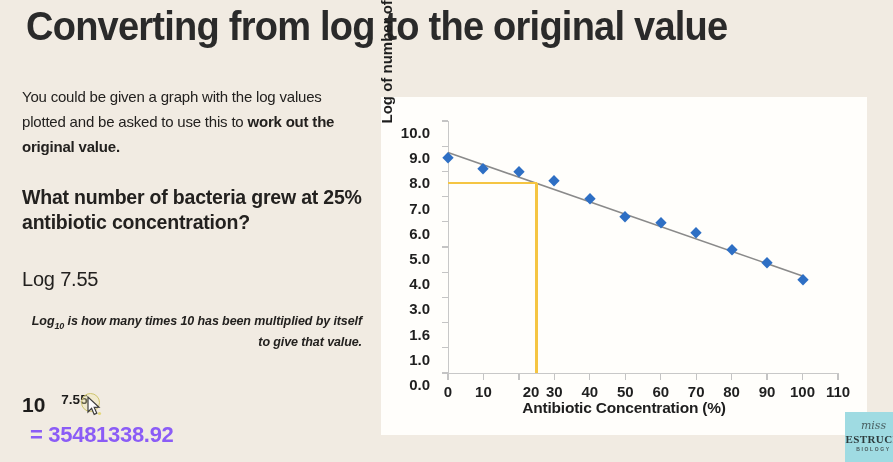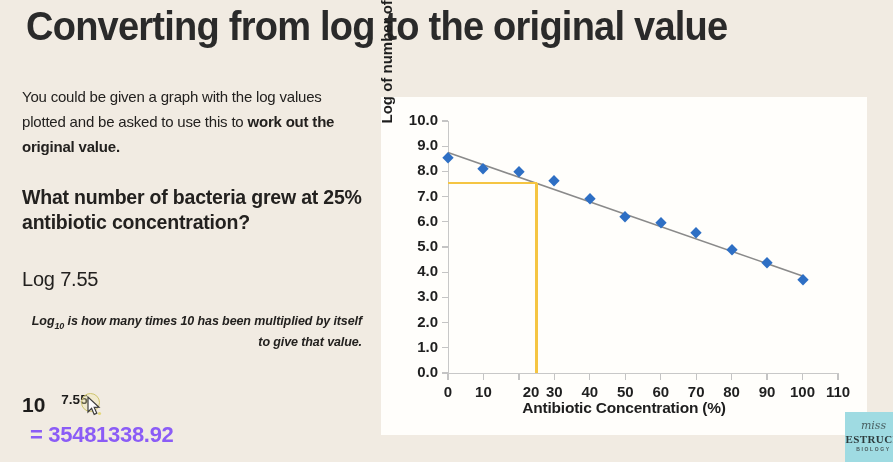--- a/index.html
+++ b/index.html
@@ -55,21 +55,21 @@
   }
   .axis-x-title{
     position:absolute;left:0;top:302px;width:486px;text-align:center;
     font-size:15.5px;font-weight:bold;color:#1e1e1e;letter-spacing:-0.2px;
   }
   
   .plot{position:absolute;left:67px;top:24px;width:390px;height:252px;}
   .axis-line-y{position:absolute;left:67px;top:24px;width:1.4px;height:253px;background:#c8c8c8;}
   .axis-line-x{position:absolute;left:67px;top:276px;width:391px;height:1.4px;background:#c8c8c8;}
   .ytick{position:absolute;width:6px;height:1.3px;background:#c4c4c4;left:61px;}
-  .ylabel{position:absolute;right:0;font-size:15px;font-weight:bold;color:#1f1f1f;text-align:right;white-space:nowrap;}
+  .ylabel{position:absolute;right:8px;font-size:15px;font-weight:bold;color:#1f1f1f;text-align:right;white-space:nowrap;margin-top:13px;}
   .ylabwrap{position:absolute;left:0;width:57px;}
   .xtick{position:absolute;top:277px;width:1.3px;height:6px;background:#c4c4c4;}
   .xlabel{position:absolute;top:286px;font-size:15px;font-weight:bold;color:#1f1f1f;text-align:center;width:40px;}
   .pt{
     position:absolute;width:8.4px;height:8.4px;background:#2e6fc4;
     transform:translate(-50%,-50%) rotate(45deg);
   }
   .guide-h{position:absolute;height:2.4px;background:#f5c542;}
   .guide-v{position:absolute;width:2.4px;background:#f5c542;}
 
@@ -137,21 +137,21 @@
         <div class="ytick" style="top: 275.35px;"></div>
         <div class="ylabwrap" style="top: 266px;">
           <div class="ylabel">0.0</div>
         </div>
         <div class="ytick" style="top: 250.15px;"></div>
         <div class="ylabwrap" style="top: 240.8px;">
           <div class="ylabel">1.0</div>
         </div>
         <div class="ytick" style="top: 224.95px;"></div>
         <div class="ylabwrap" style="top: 215.6px;">
-          <div class="ylabel">2.0</div>
+          <div class="ylabel">1.6</div>
         </div>
         <div class="ytick" style="top: 199.75px;"></div>
         <div class="ylabwrap" style="top: 190.4px;">
           <div class="ylabel">3.0</div>
         </div>
         <div class="ytick" style="top: 174.55px;"></div>
         <div class="ylabwrap" style="top: 165.2px;">
           <div class="ylabel">4.0</div>
         </div>
         <div class="ytick" style="top: 149.35px;"></div>

